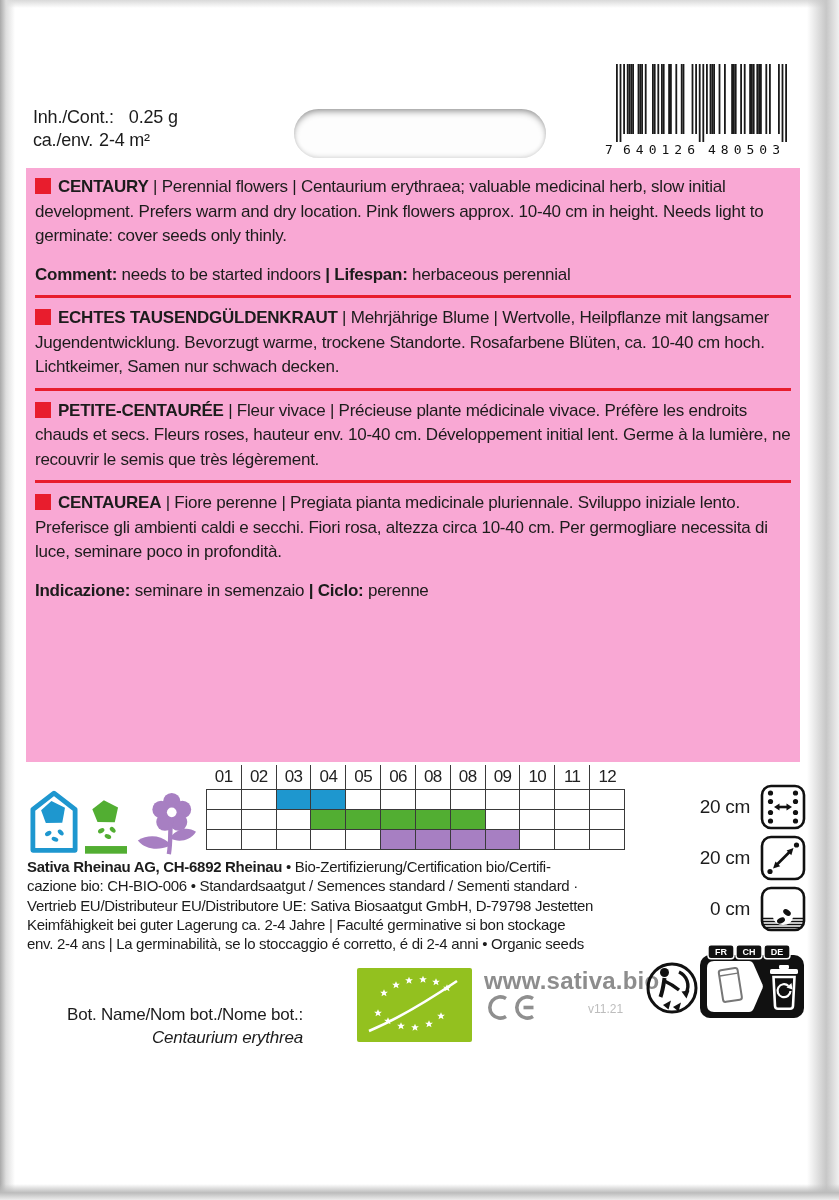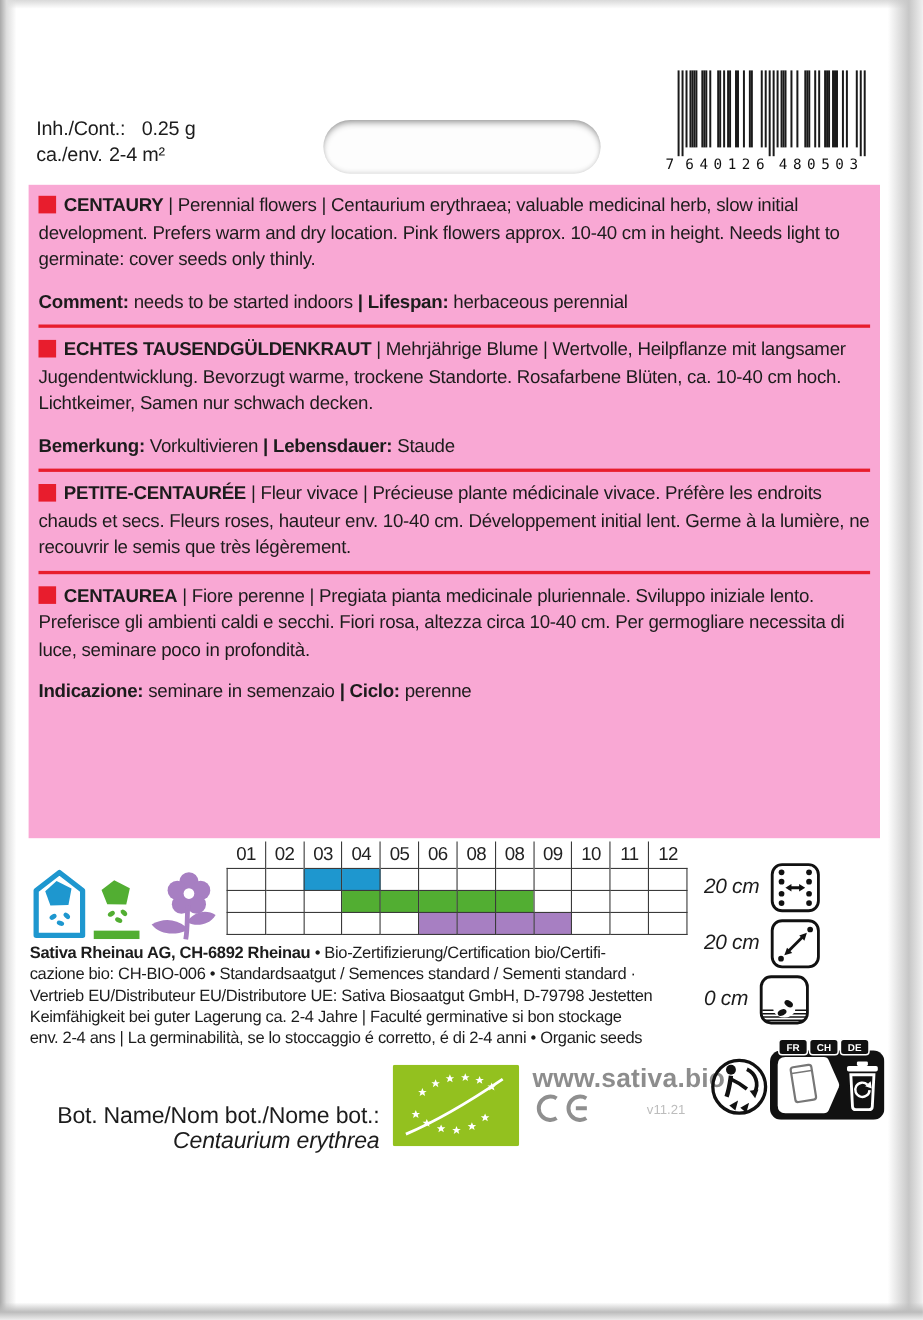--- a/index.html
+++ b/index.html
@@ -35,29 +35,29 @@
   
   .cal-icons{left:30px;top:790px;width:175px;height:66px;}
   #calendar-table{border-collapse:collapse;table-layout:fixed;width:419px;position:absolute;left:206px;top:765px;}
   #calendar-table td{padding:0;}
   #calendar-table td.hm{border:none;border-left:1.6px solid #3a3a3a;height:24px;text-align:center;font-size:17px;letter-spacing:-0.6px;color:#222;}
   #calendar-table td.hm:first-child{border-left:none;}
   #calendar-table td.cell{border:1.6px solid #3a3a3a;height:19px;}
 
   
   .spec{left:640px;top:784px;display:flex;flex-direction:column;gap:5px;}
-  .spec-row{display:flex;align-items:center;justify-content:flex-start;width:166px;font-style:italic;}
+  .spec-row{display:flex;align-items:center;justify-content:flex-end;width:166px;}
   .spec-label{font-size:19px;letter-spacing:-0.3px;margin-right:10px;}
 
   
   .company{left:27px;top:857px;width:645px;font-size:15px;line-height:19.3px;letter-spacing:-0.3px;}
   .company .rest{white-space:pre-line;margin-top:48px;}
 
   
-  .botname{left:52px;top:1003px;font-size:21px;line-height:23px;letter-spacing:-0.2px;}
+  .botname{left:67px;top:1003px;font-size:17px;line-height:23px;letter-spacing:-0.2px;}
   .botname .latin{font-style:italic;text-align:right;}
   .eu-logo{left:357px;top:968px;}
   .website{left:484px;top:967px;font-size:24px;font-weight:bold;color:#8d8d8d;letter-spacing:0.2px;}
   .ce{left:483px;top:994px;}
   .version{left:588px;top:1002px;font-size:12px;color:#bdbdbd;}
   .triman{left:645px;top:957px;}
   .sorting{left:700px;top:944px;}
   .sort-tab-text{font:bold 9px "Liberation Sans",sans-serif;fill:#fff;}
   .bc-num{font-family:"DejaVu Sans Mono",monospace;font-size:13px;fill:#111;}
 </style>
@@ -136,21 +136,20 @@
 <div class="abs panel">
 
   <div class="section">
     <div class="para"><span class="bullet"></span><span class="sec-title">CENTAURY</span><span> | Perennial flowers | Centaurium erythraea; valuable medicinal herb, slow initial development. Prefers warm and dry location. Pink flowers approx. 10-40 cm in height. Needs light to germinate: cover seeds only thinly.</span></div>
     <div class="note"><b>Comment:</b><span> needs to be started indoors </span><b>| Lifespan:</b><span> herbaceous perennial</span></div>
   </div>
   <div class="divider"></div>
 
   <div class="section">
     <div class="para"><span class="bullet"></span><span class="sec-title">ECHTES TAUSENDGÜLDENKRAUT</span><span> | Mehrjährige Blume | Wertvolle, Heilpflanze mit langsamer Jugendentwicklung. Bevorzugt warme, trockene Standorte. Rosafarbene Blüten, ca. 10-40 cm hoch. Lichtkeimer, Samen nur schwach decken.</span></div>
-    <div class="note"><b>Bemerkung:</b><span> Vorkultivieren </span><b>| Lebensdauer:</b><span> Staude</span></div>
   </div>
   <div class="divider"></div>
 
   <div class="section">
     <div class="para"><span class="bullet"></span><span class="sec-title">PETITE-CENTAURÉE</span><span> | Fleur vivace | Précieuse plante médicinale vivace. Préfère les endroits chauds et secs. Fleurs roses, hauteur env. 10-40 cm. Développement initial lent. Germe à la lumière, ne recouvrir le semis que très légèrement.</span></div>
   </div>
   <div class="divider"></div>
 
   <div class="section">
     <div class="para"><span class="bullet"></span><span class="sec-title">CENTAUREA</span><span> | Fiore perenne | Pregiata pianta medicinale pluriennale. Sviluppo iniziale lento. Preferisce gli ambienti caldi e secchi. Fiori rosa, altezza circa 10-40 cm. Per germogliare necessita di luce, seminare poco in profondità.</span></div>

